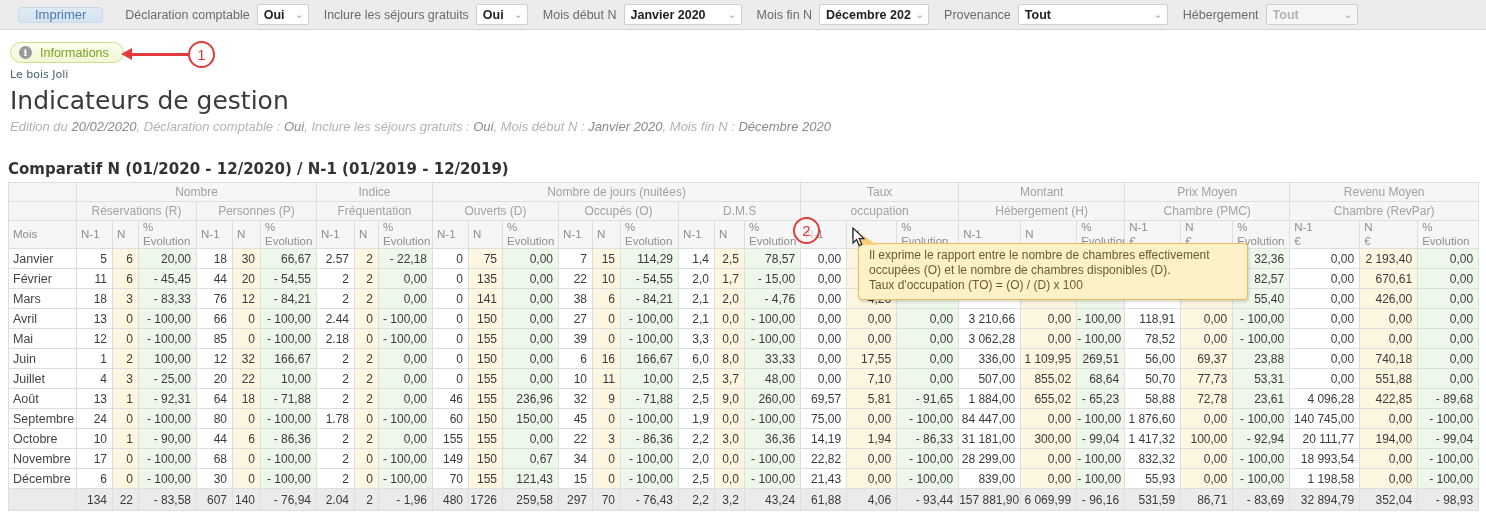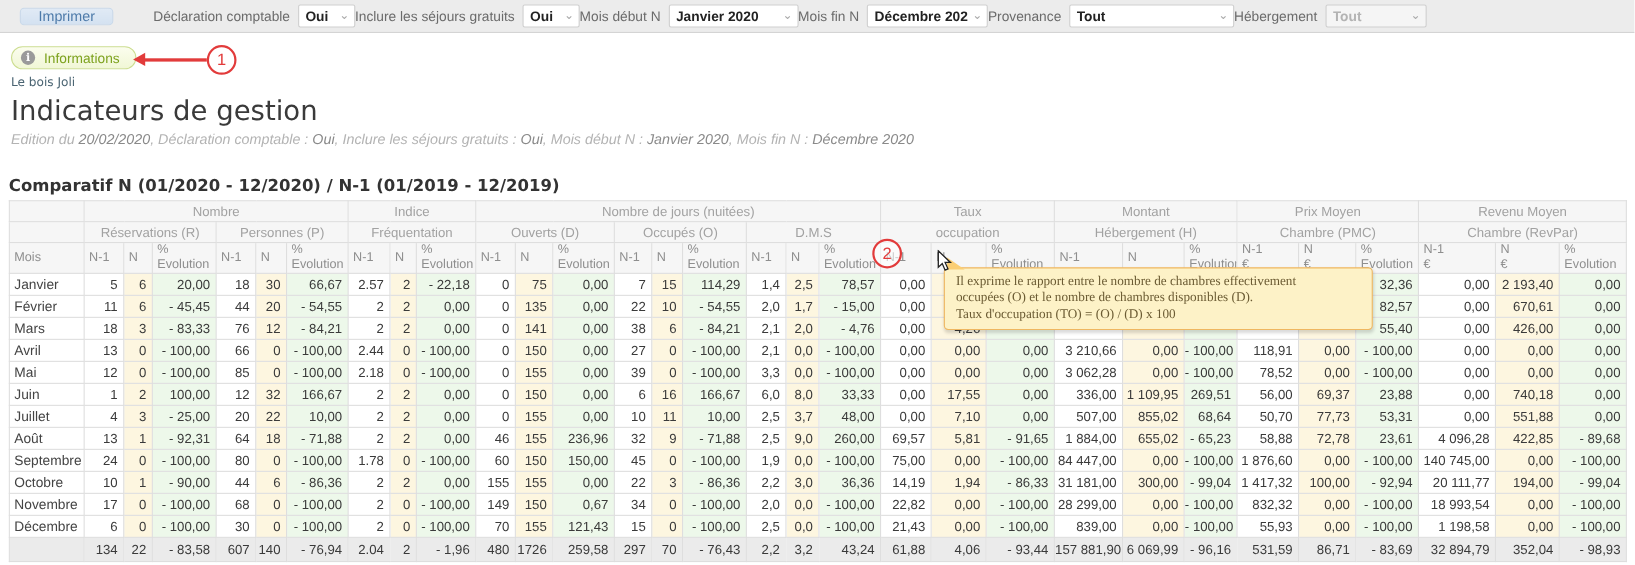--- a/index.html
+++ b/index.html
@@ -1,21 +1,21 @@
 <!DOCTYPE html>
 <html><head>
 <meta charset="utf-8">
 <style>
   * { margin:0; padding:0; box-sizing:border-box; }
   html,body { width:1486px; height:514px; background:#fff; font-family:"Liberation Sans", sans-serif; overflow:hidden; position:relative; }
 
   
   .toolbar { position:absolute; left:0; top:0; width:1486px; height:30px; background:#ececec; border-bottom:1px solid #d4d4d4; display:flex; align-items:center; padding-left:18px; }
-  .btn-print { height:16px; padding:0 16px; background:linear-gradient(#e0eaf5,#d4e2f1); color:#4d7aa9; font-size:13px; border:1px solid #c9d9ea; border-radius:4px; display:flex; align-items:center; margin-right:36px; cursor:pointer; }
-  .fgroup { display:flex; align-items:center; }
+  .btn-print { height:16px; padding:0 16px; background:linear-gradient(#e0eaf5,#d4e2f1); color:#4d7aa9; font-size:13px; border:1px solid #c9d9ea; border-radius:4px; display:flex; align-items:center; margin-right:22px; cursor:pointer; }
+  .fgroup { display:flex; align-items:center; margin-right:15px; }
   .flabel { color:#6b6b6b; font-size:12.5px; margin-right:7px; white-space:nowrap; }
   .select { height:21px; background:#fff; border:1px solid #cfcfcf; border-radius:2px; display:flex; align-items:center; justify-content:space-between; padding:0 4px 0 6px; }
   .select .sval { font-size:12.5px; font-weight:bold; color:#222; white-space:nowrap; overflow:hidden; }
   .select .arrow { color:#aaa; font-size:11px; margin-left:4px; line-height:1; }
   .select.disabled { background:#f5f5f5; }
   .select.disabled .sval { color:#b3b3b3; font-weight:bold; }
 
   
   .badge { position:absolute; left:10px; top:42px; height:21px; padding:0 14px 0 8px; border-radius:11px; background:linear-gradient(#fbfdee,#f1f7d6); border:1px solid #ccdd90; display:flex; align-items:center; }
   .badge .i-icon { width:13px; height:13px; border-radius:50%; background:#9a9a9a; color:#fff; font-size:10px; font-weight:bold; font-family:"DejaVu Serif", serif; display:flex; align-items:center; justify-content:center; margin-right:8px; }
@@ -37,21 +37,21 @@
   td.mois { text-align:left; padding-left:4px; font-size:12.5px; color:#444; background:#fff; }
   td.n1 { background:#fff; }
   td.n  { background:#fdf6e0; }
   td.ev { background:#edf8ea; }
   tfoot td { background:#ebebeb !important; height:22px; border-top:1px solid #cfcfcf; }
 
   
   .tooltip { position:absolute; left:858px; top:243px; width:390px; border:1px solid #efb760; border-radius:4px; background:#fdf2c7; box-shadow:1px 2px 3px rgba(0,0,0,0.15); z-index:30; }
   .tooltip::before { content:""; position:absolute; top:-10px; left:2px; width:0; height:0; border-bottom:11px solid #fbce73; border-right:16px solid transparent; }
   .tt-title { background:linear-gradient(#fcd88f,#fbc96c); color:#8a5d00; font-weight:bold; font-size:12.5px; padding:4px 10px 3px 10px; border-radius:3px 3px 0 0; }
-  .tt-body { padding:4px 10px 6px 10px; color:#6b5b33; font-size:12px; line-height:1.25;font-family:Liberation Serif, serif; }
+  .tt-body { padding:4px 10px 6px 10px; color:#6b5b33; font-size:12px; line-height:1.25; }
 
   
   .circ { position:absolute; width:27px; height:27px; border:2px solid #e23b3b; border-radius:50%; color:#e23b3b; font-size:15px; display:flex; align-items:center; justify-content:center; z-index:40; }
   .circ1 { left:188px; top:41px; background:#fff; }
   .circ2 { left:793px; top:217px; background:rgba(255,255,255,0.55); }
   .arr-line { position:absolute; left:130px; top:53px; width:58px; height:2.5px; background:#e23b3b; z-index:40; }
   .arr-head { position:absolute; left:121px; top:48px; width:0; height:0; border-right:11px solid #e23b3b; border-top:6px solid transparent; border-bottom:6px solid transparent; z-index:40; }
   .cursor { position:absolute; left:849px; top:227px; z-index:50; }
 </style>
 </head>

